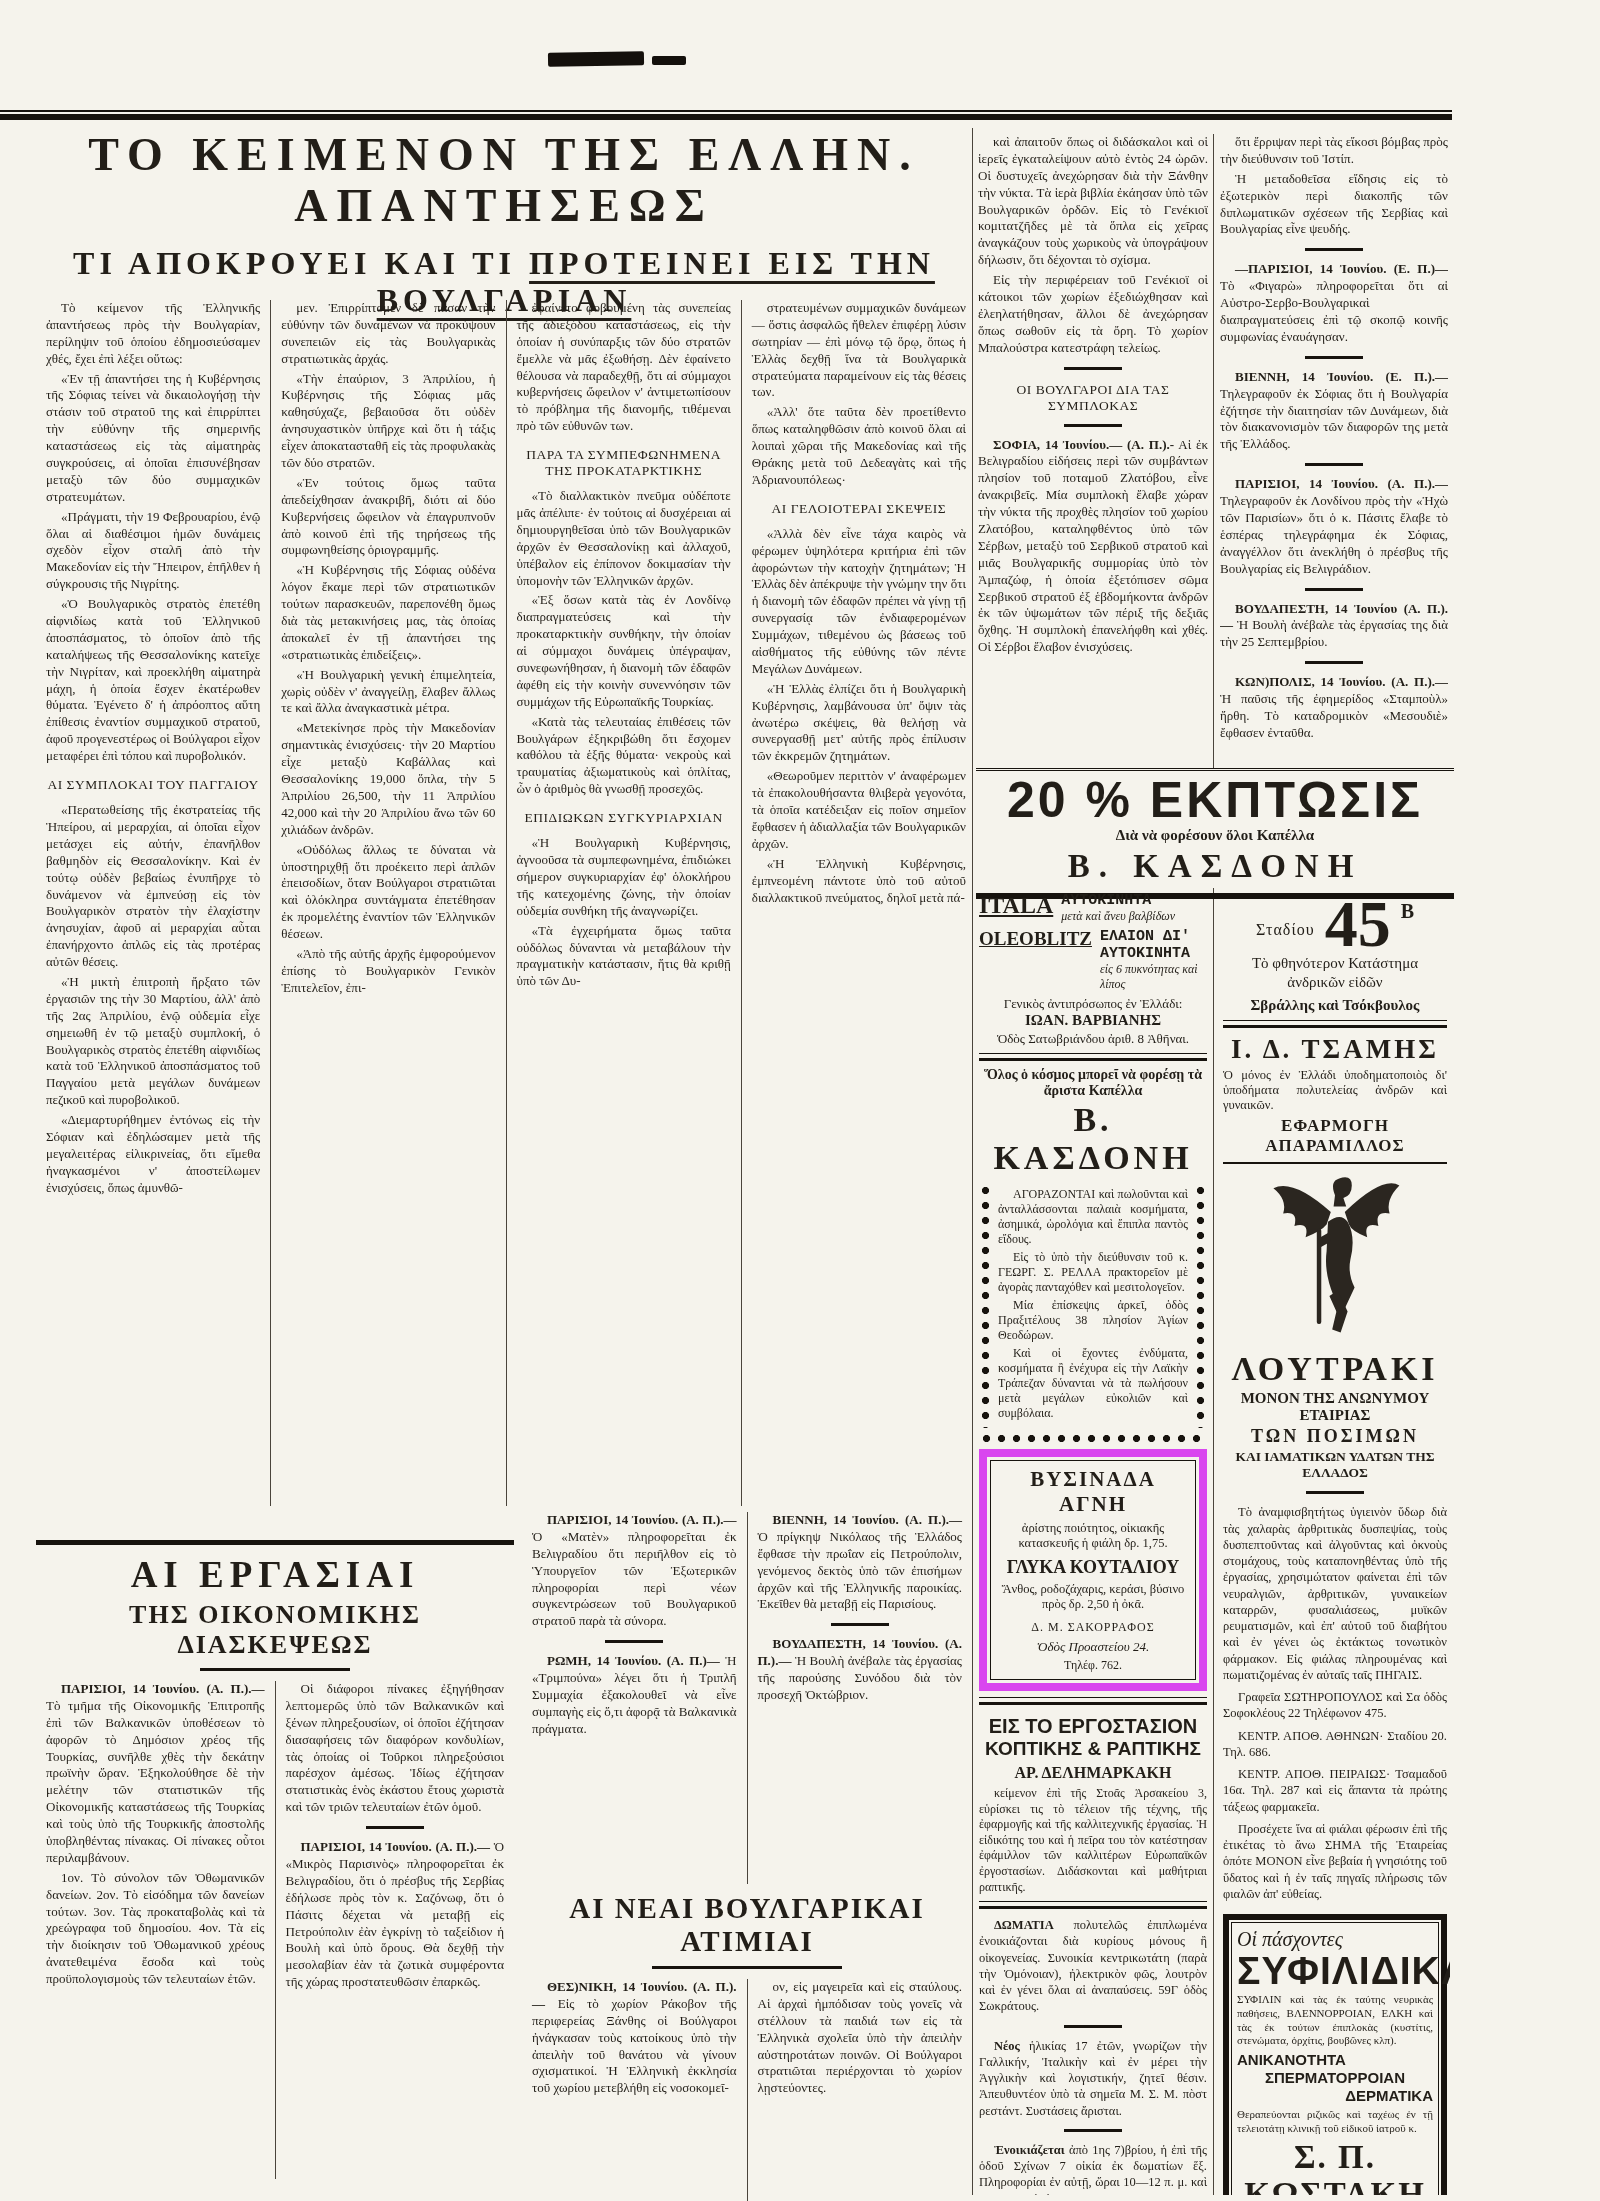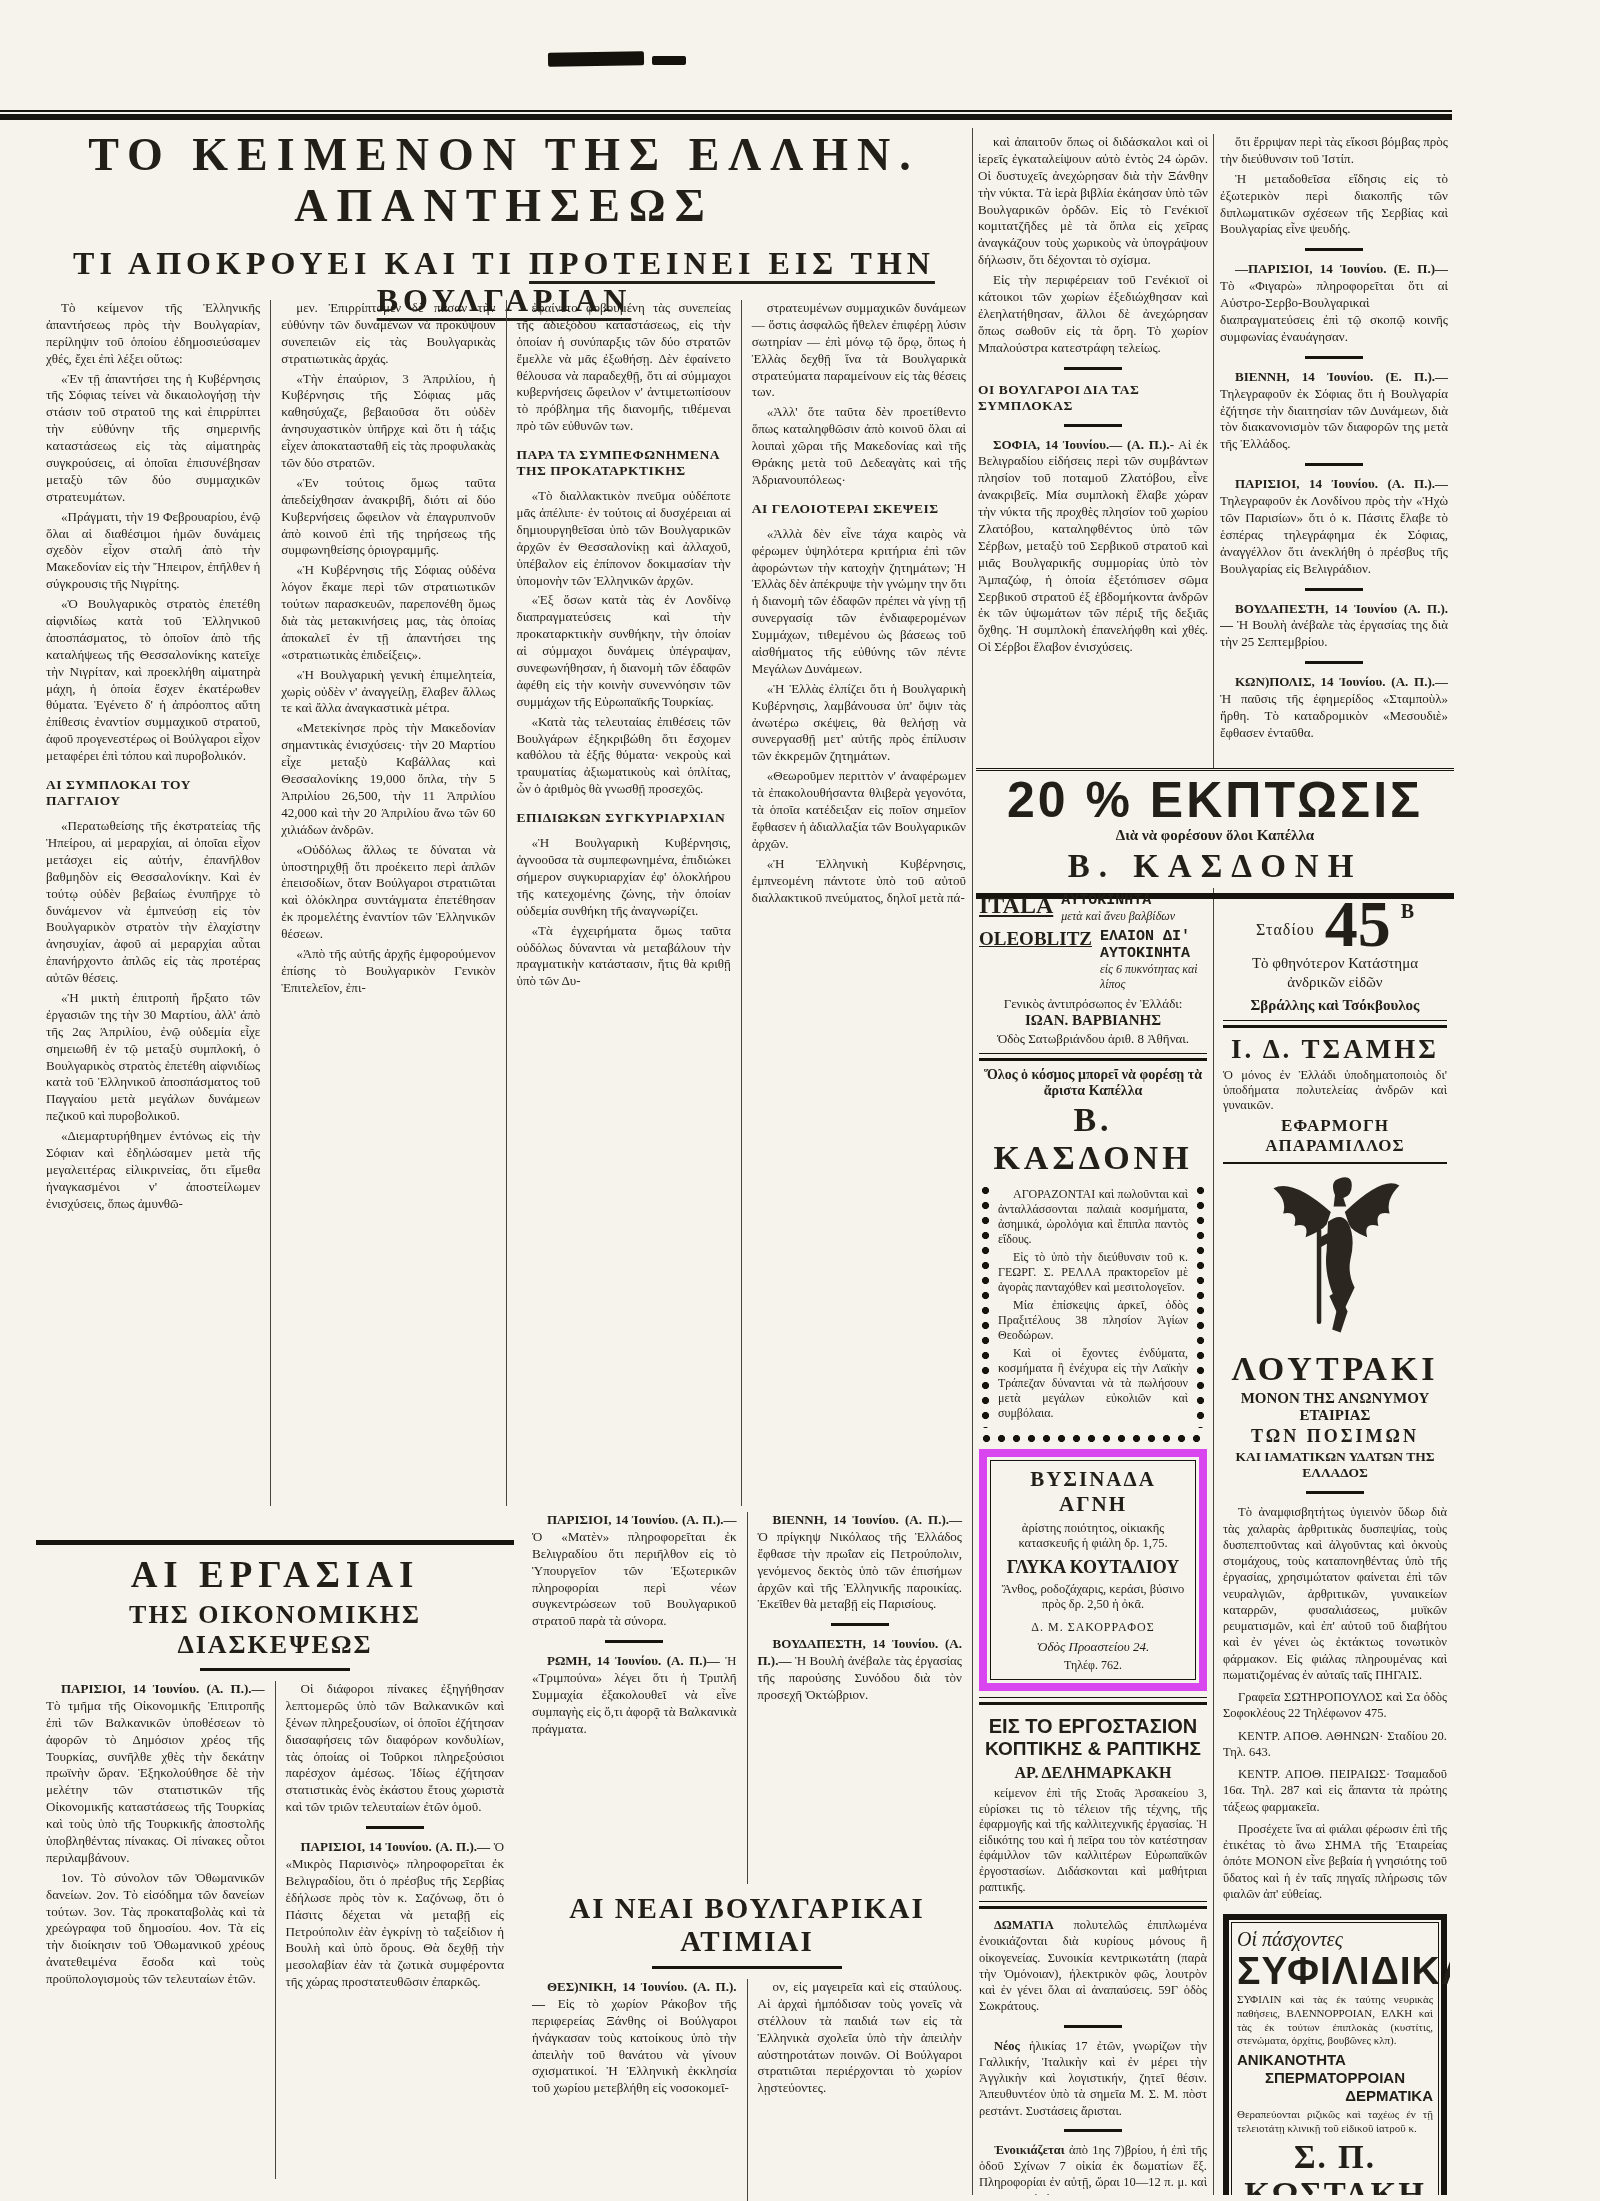--- a/index.html
+++ b/index.html
@@ -1,21 +1,21 @@
 <!DOCTYPE html>
 <html><head>
 <meta charset="utf-8">
 <style>
   html,body{margin:0;padding:0;background:#d9d6cf;}
   #page{position:relative;width:1600px;height:2201px;background:#f5f3ec;overflow:hidden;
         font-family:"Liberation Serif", serif;color:#221e18;}
   
   .bp{margin:0 0 3px 0;text-indent:15px;text-align:justify;font-size:13px;line-height:1.30;}
   .bp b{font-weight:bold;}
-  .sub{margin:12px 0 9px 0;text-align:left;font-weight:bold;font-size:13.5px;letter-spacing:.5px;text-indent:0;}
+  .sub{margin:12px 0 9px 0;text-align:center;font-weight:normal;font-size:13.5px;letter-spacing:.5px;text-indent:0;}
   .sep{width:58px;border-top:3px solid #17130e;margin:10px auto 10px auto;}
   .ncol{box-sizing:border-box;padding:0 10px;overflow:hidden;}
   .cols{display:flex;align-items:stretch;}
   .cols .ncol{flex:1 1 0;border-left:1px solid #4a443b;}
   .cols .ncol:first-child{border-left:none;}
   .vline{position:absolute;width:1px;background:#4a443b;}
   .hrule{position:absolute;background:#17130e;}
   .rule2{border-top:1px solid #17130e;border-bottom:3px solid #17130e;height:4px;margin:6px 0;}
   .rule3{height:2px;background:#17130e;margin:6px 0;}
   .c{text-align:center;}
@@ -288,21 +288,21 @@
     </div>
     <div class="ad-loutraki">
       <div class="lt">ΛΟΥΤΡΑΚΙ</div>
       <div class="l1">ΜΟΝΟΝ ΤΗΣ ΑΝΩΝΥΜΟΥ ΕΤΑΙΡΙΑΣ</div>
       <div class="l2">ΤΩΝ ΠΟΣΙΜΩΝ</div>
       <div class="l3">ΚΑΙ ΙΑΜΑΤΙΚΩΝ ΥΔΑΤΩΝ ΤΗΣ ΕΛΛΑΔΟΣ</div>
       <div class="sep"></div>
       <div>
           <p class="bp">Τὸ ἀναμφισβητήτως ὑγιεινὸν ὕδωρ διὰ τὰς χαλαρὰς ἀρθριτικὰς δυσπεψίας, τοὺς δυσπεπτοῦντας καὶ ἀλγοῦντας καὶ ὀκνοὺς στομάχους, τοὺς καταπονηθέντας ὑπὸ τῆς ἐργασίας, χρησιμώτατον φαίνεται ἐπὶ τῶν νευραλγιῶν, ἀρθριτικῶν, γυναικείων καταρρῶν, φυσαλιάσεως, μυϊκῶν ρευματισμῶν, καὶ ἐπ' αὐτοῦ τοῦ διαβήτου καὶ ἐν γένει ὡς ἐκτάκτως τονωτικὸν φάρμακον. Εἰς φιάλας πληρουμένας καὶ πωματιζομένας ἐν αὐταῖς ταῖς ΠΗΓΑΙΣ.</p>
           <p class="bp">Γραφεῖα ΣΩΤΗΡΟΠΟΥΛΟΣ καὶ Σα ὁδὸς Σοφοκλέους 22 Τηλέφωνον 475.</p>
-          <p class="bp">ΚΕΝΤΡ. ΑΠΟΘ. ΑΘΗΝΩΝ· Σταδίου 20. Τηλ. 643.</p>
+          <p class="bp">ΚΕΝΤΡ. ΑΠΟΘ. ΑΘΗΝΩΝ· Σταδίου 20. Τηλ. 686.</p>
           <p class="bp">ΚΕΝΤΡ. ΑΠΟΘ. ΠΕΙΡΑΙΩΣ· Τσαμαδοῦ 16α. Τηλ. 287 καὶ εἰς ἅπαντα τὰ πρώτης τάξεως φαρμακεῖα.</p>
           <p class="bp">Προσέχετε ἵνα αἱ φιάλαι φέρωσιν ἐπὶ τῆς ἐτικέτας τὸ ἄνω ΣΗΜΑ τῆς Ἑταιρείας ὁπότε ΜΟΝΟΝ εἶνε βεβαία ἡ γνησιότης τοῦ ὕδατος καὶ ἡ ἐν ταῖς πηγαῖς πλήρωσις τῶν φιαλῶν ἀπ' εὐθείας.</p>
         </div>
     </div>
     <div class="ad-syph">
       <div class="sy-intro">Οἱ πάσχοντες</div>
       <div class="sy-big">ΣΥΦΙΛΙΔΙΚΑ</div>
       <p class="sy-p">ΣΥΦΙΛΙΝ καὶ τὰς ἐκ ταύτης νευρικὰς παθήσεις, ΒΛΕΝΝΟΡΡΟΙΑΝ, ΕΛΚΗ καὶ τὰς ἐκ τούτων ἐπιπλοκὰς (κυστίτις, στενώματα, ὀρχίτις, βουβῶνες κλπ).</p>
       <div class="sy-s" style="text-align:left;">ΑΝΙΚΑΝΟΤΗΤΑ</div>
       <div class="sy-s" style="text-align:center;">ΣΠΕΡΜΑΤΟΡΡΟΙΑΝ</div>

